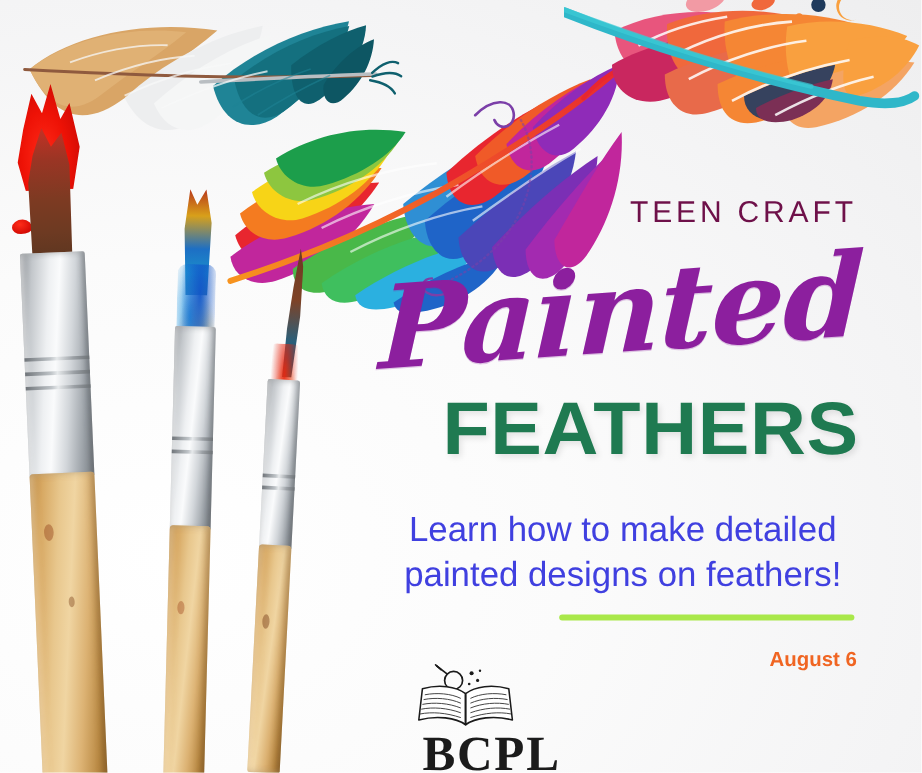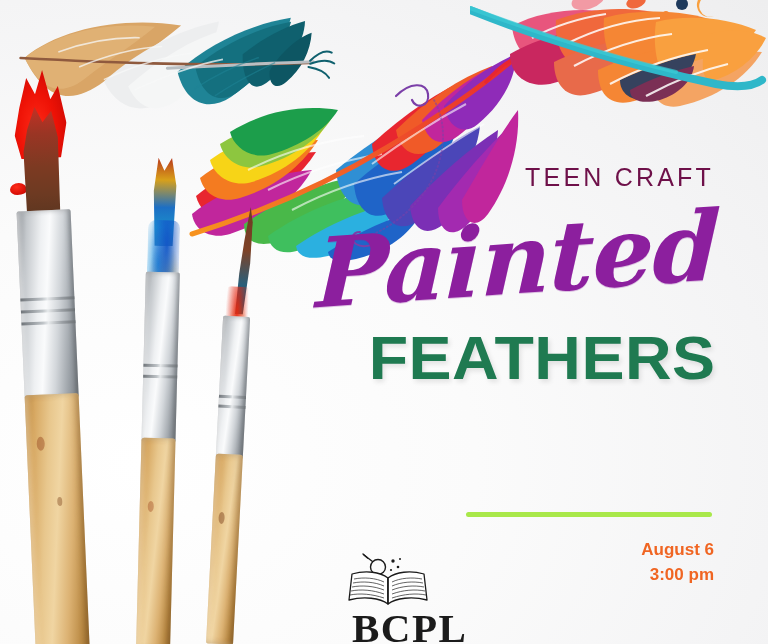--- a/index.html
+++ b/index.html
@@ -148,21 +148,21 @@
   #description .line { display:block; white-space:nowrap; }
 
   #divider {
     position:absolute; right:56px; top:512px;
     width:246px; height:5px; border-radius:3px;
     background:#a9e84a;
   }
 
   #event-details {
     position:absolute; right:54px; top:538px;
-    text-align:right; color:#f06522;
+    color:#f06522;
     font-size:17px; font-weight:700; line-height:1.45;
   }
   #event-details .line { display:block; white-space:nowrap; }
 
   
   #logo { position:absolute; left:336px; top:552px; width:104px; height:88px; }
   #logo-text {
     position:absolute; left:16px; top:52px; width:104px;
     text-align:center;
     font-family:"Liberation Serif", serif;
@@ -324,26 +324,29 @@
     <div class="handle"></div>
     <div class="splat" style="left:6px;bottom:120px;width:6px;height:12px;background:rgba(120,60,25,.45);"></div>
   </div>
 
   <div id="teen-craft">TEEN CRAFT</div>
 
   <div id="painted">Painted</div>
 
   <div id="feathers">FEATHERS</div>
 
+  <div id="description">
+    <span class="line">Learn how to make detailed</span>
+    <span class="line">painted designs on feathers!</span>
+  </div>
 
   <div id="divider"></div>
 
   <div id="event-details">
     <span class="line">August 6</span>
-    <span class="line">3:00 pm</span>
   </div>
 
   <div id="logo">
     <svg width="104" height="56" viewBox="0 0 104 56">
       <g stroke="#1b1b1b" fill="none" stroke-width="1.4" stroke-linecap="round">
         <circle cx="42" cy="15" r="7.5"></circle>
         <line x1="36.5" y1="9.5" x2="28" y2="3"></line>
         <line x1="27" y1="2" x2="31.5" y2="6"></line>
         <circle cx="57" cy="9" r="1.7" fill="#1b1b1b" stroke="none"></circle>
         <circle cx="62" cy="15" r="1.3" fill="#1b1b1b" stroke="none"></circle>

